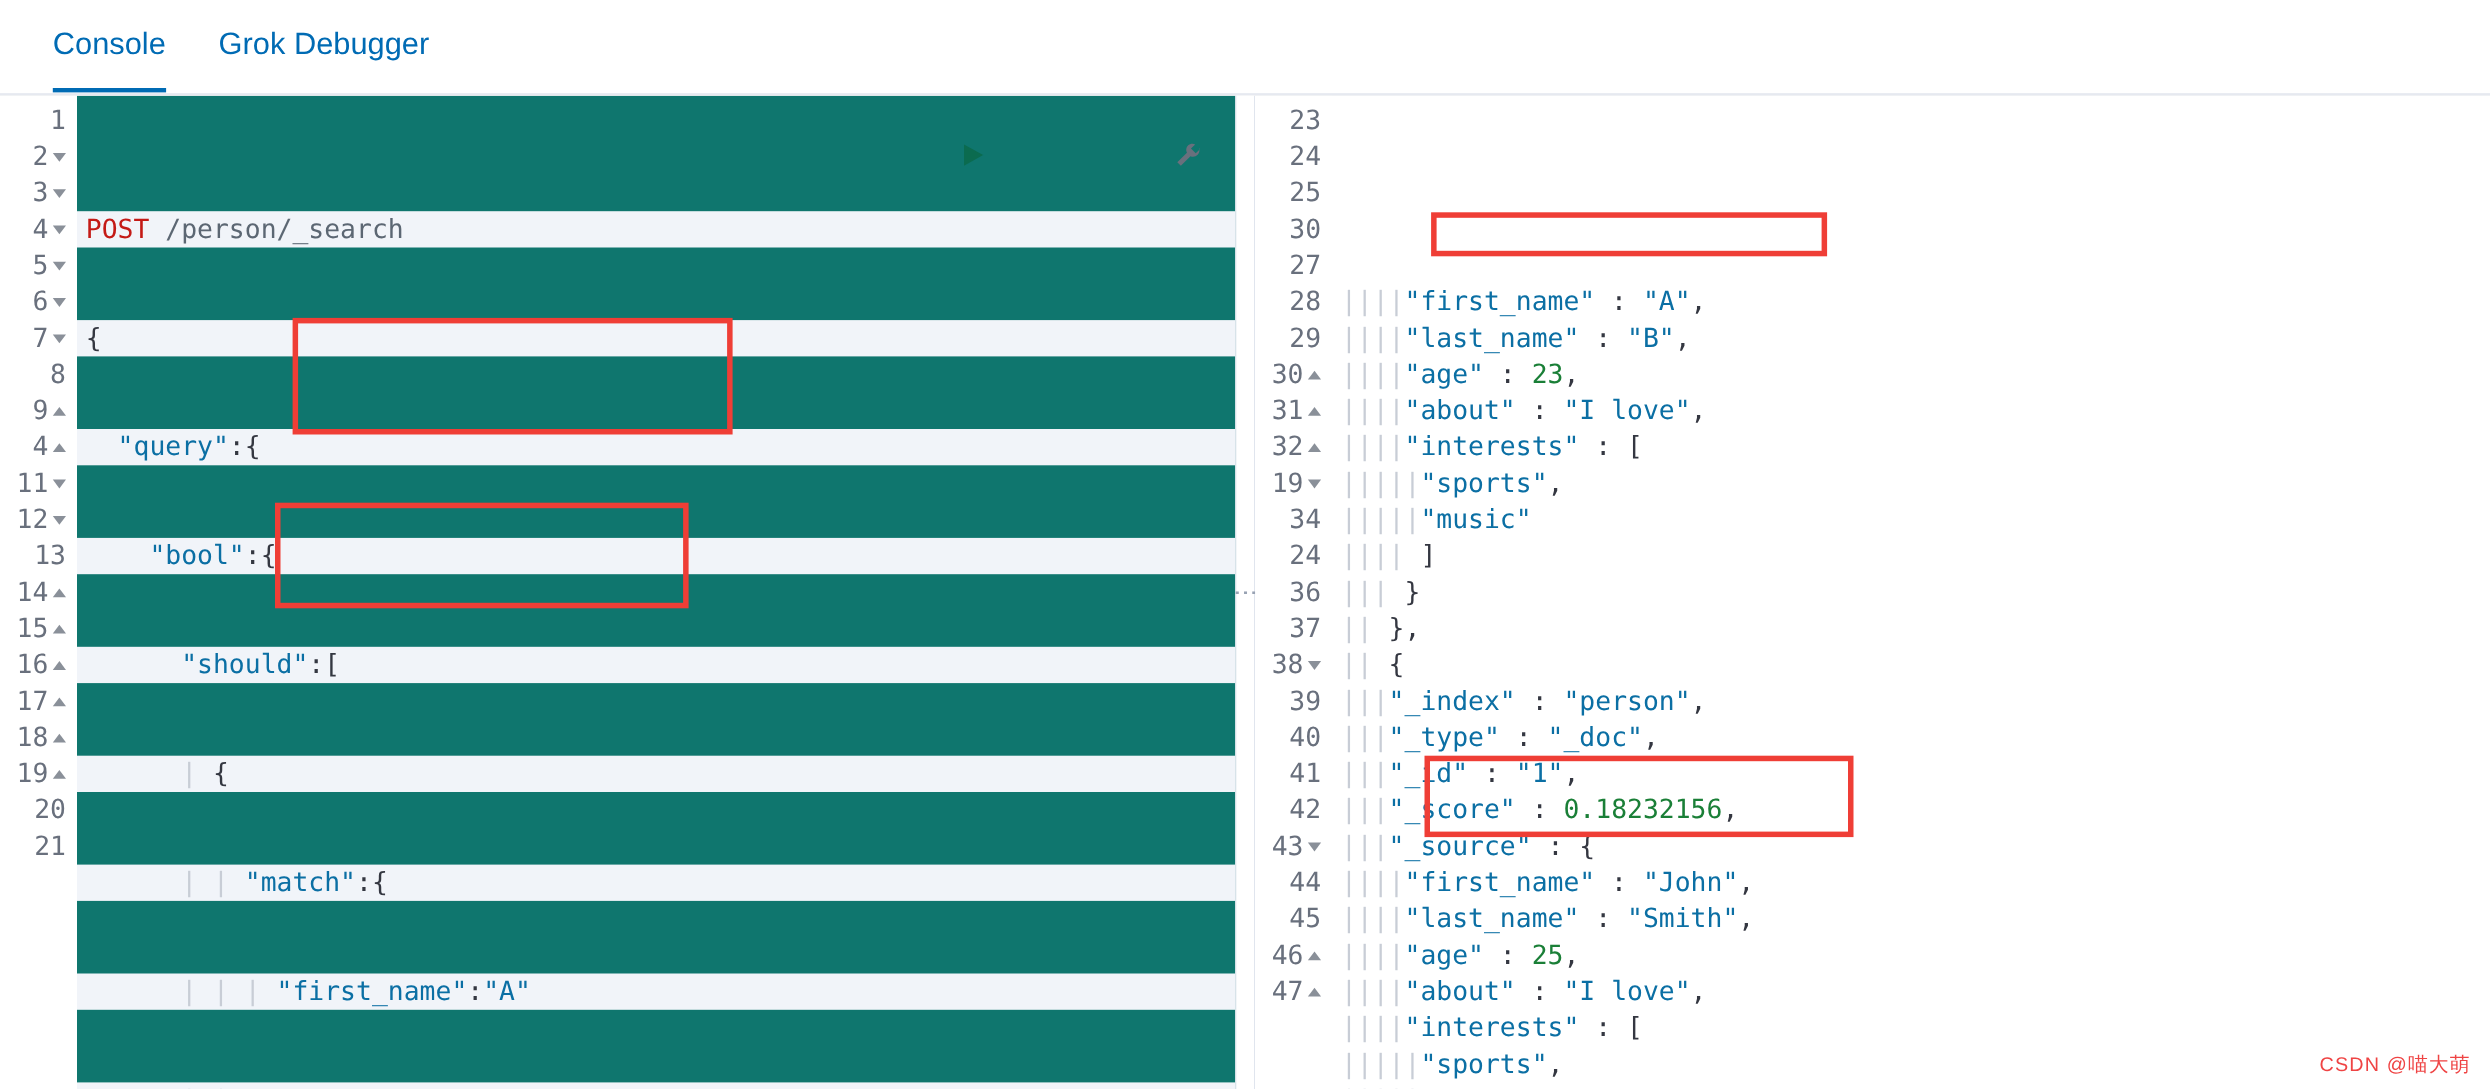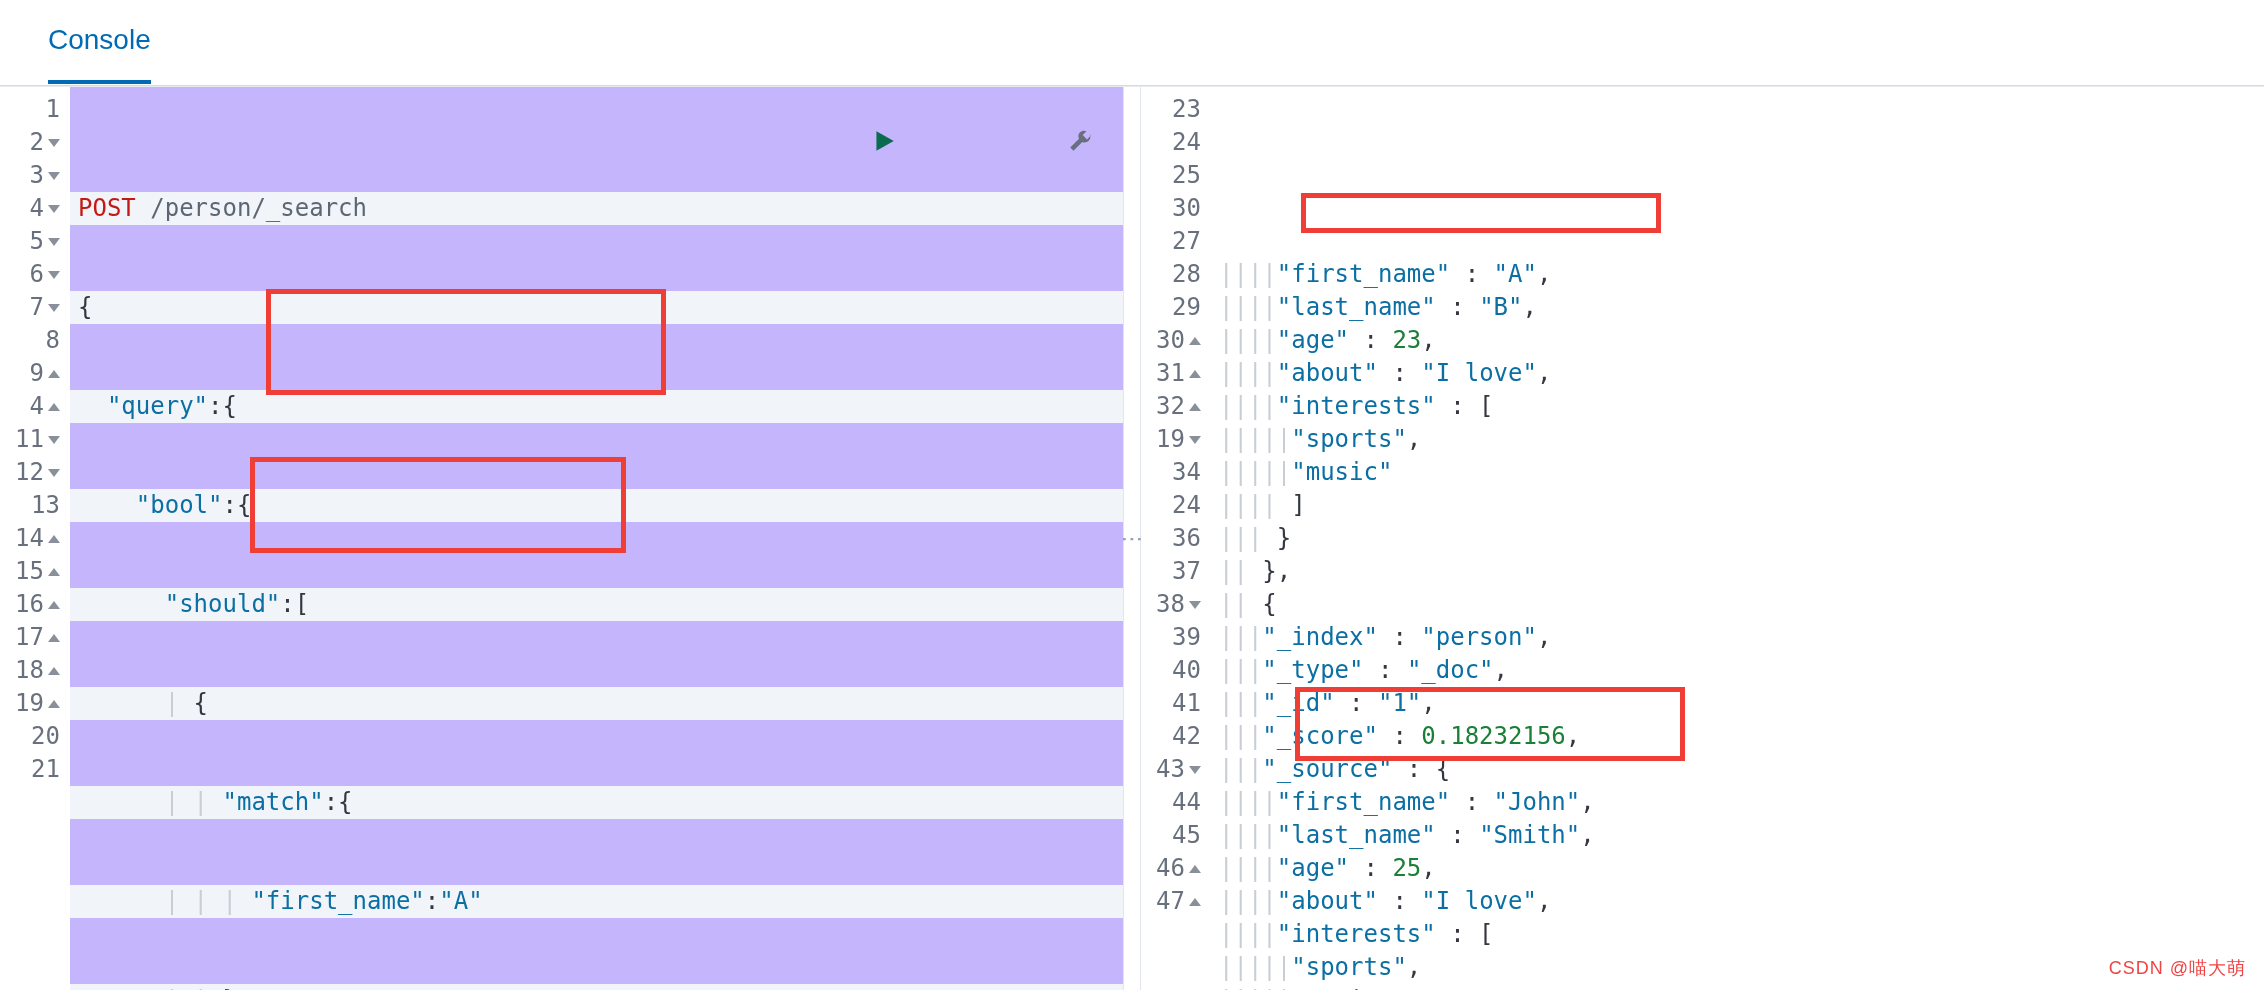--- a/index.html
+++ b/index.html
@@ -85,21 +85,21 @@
     white-space: pre;
     flex: 1;
     position: relative;
   }
   .code .line {
     height: 33px;
     padding-left: 8px;
     position: relative;
   }
   .editor-panel .code {
-    background: #c4b5fd;
+    background: #0f766e;
   }
   .editor-panel .code .line {
     background: #f1f4f9;
   }
   .tok-method { color: #c41a16; }
   .tok-path   { color: #5c6773; }
   .tok-key    { color: #0b6fa4; }
   .tok-str    { color: #0b6fa4; }
   .tok-num    { color: #1a7f37; }
   .tok-punct  { color: #343741; }
@@ -150,20 +150,21 @@
     font-size:18px;
     color:#ef4444;
     letter-spacing:1px;
   }
 </style>
 </head>
 <body>
 
 <div class="tabs">
   <div class="tab active">Console</div>
+  <div class="tab">Grok Debugger</div>
 </div>
 
 <div class="workspace">
 
   <div class="editor-panel">
     <div class="gutter">
       <div class="ln">1</div>
       <div class="ln fold">2</div>
       <div class="ln fold">3</div>
       <div class="ln fold">4</div>

